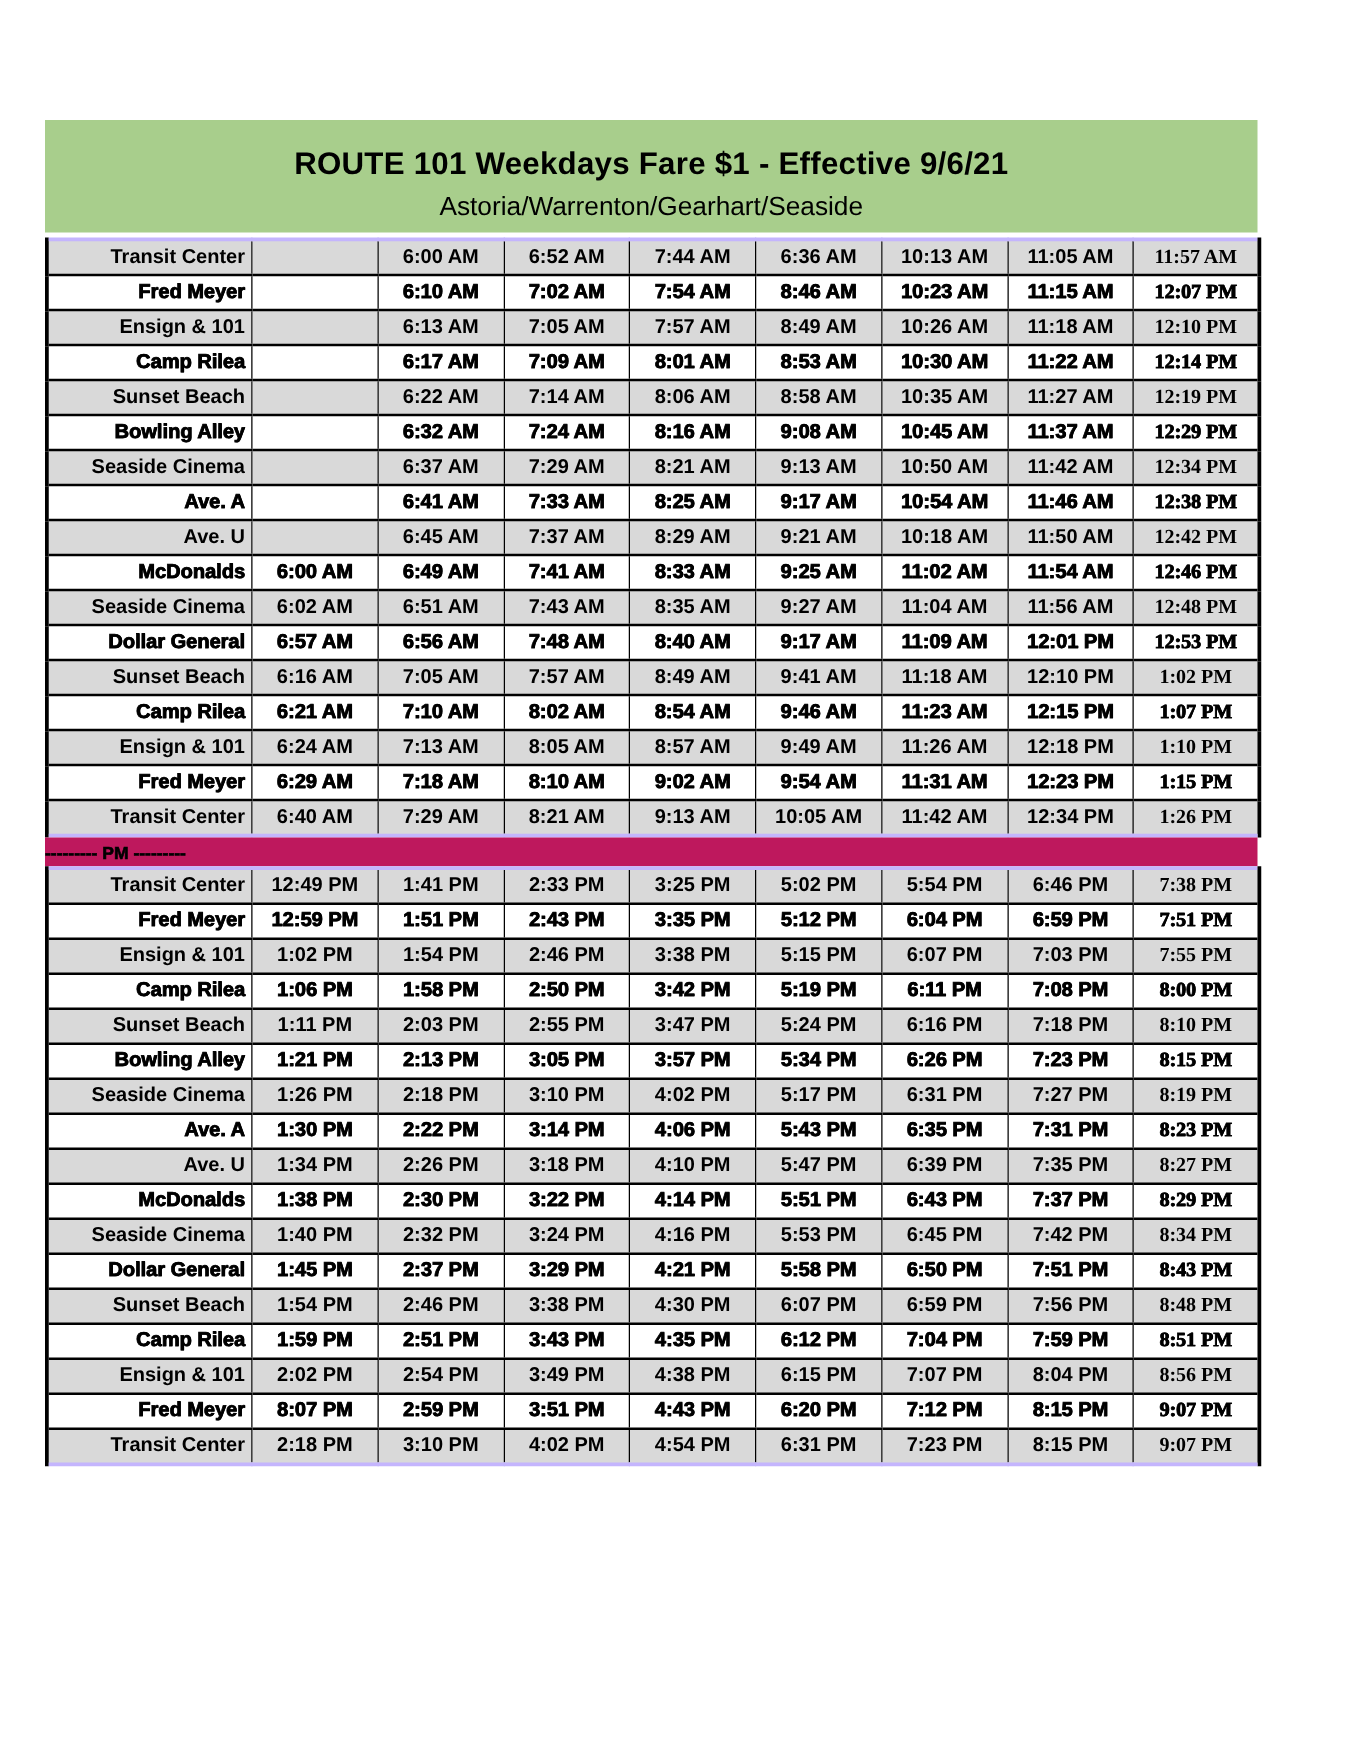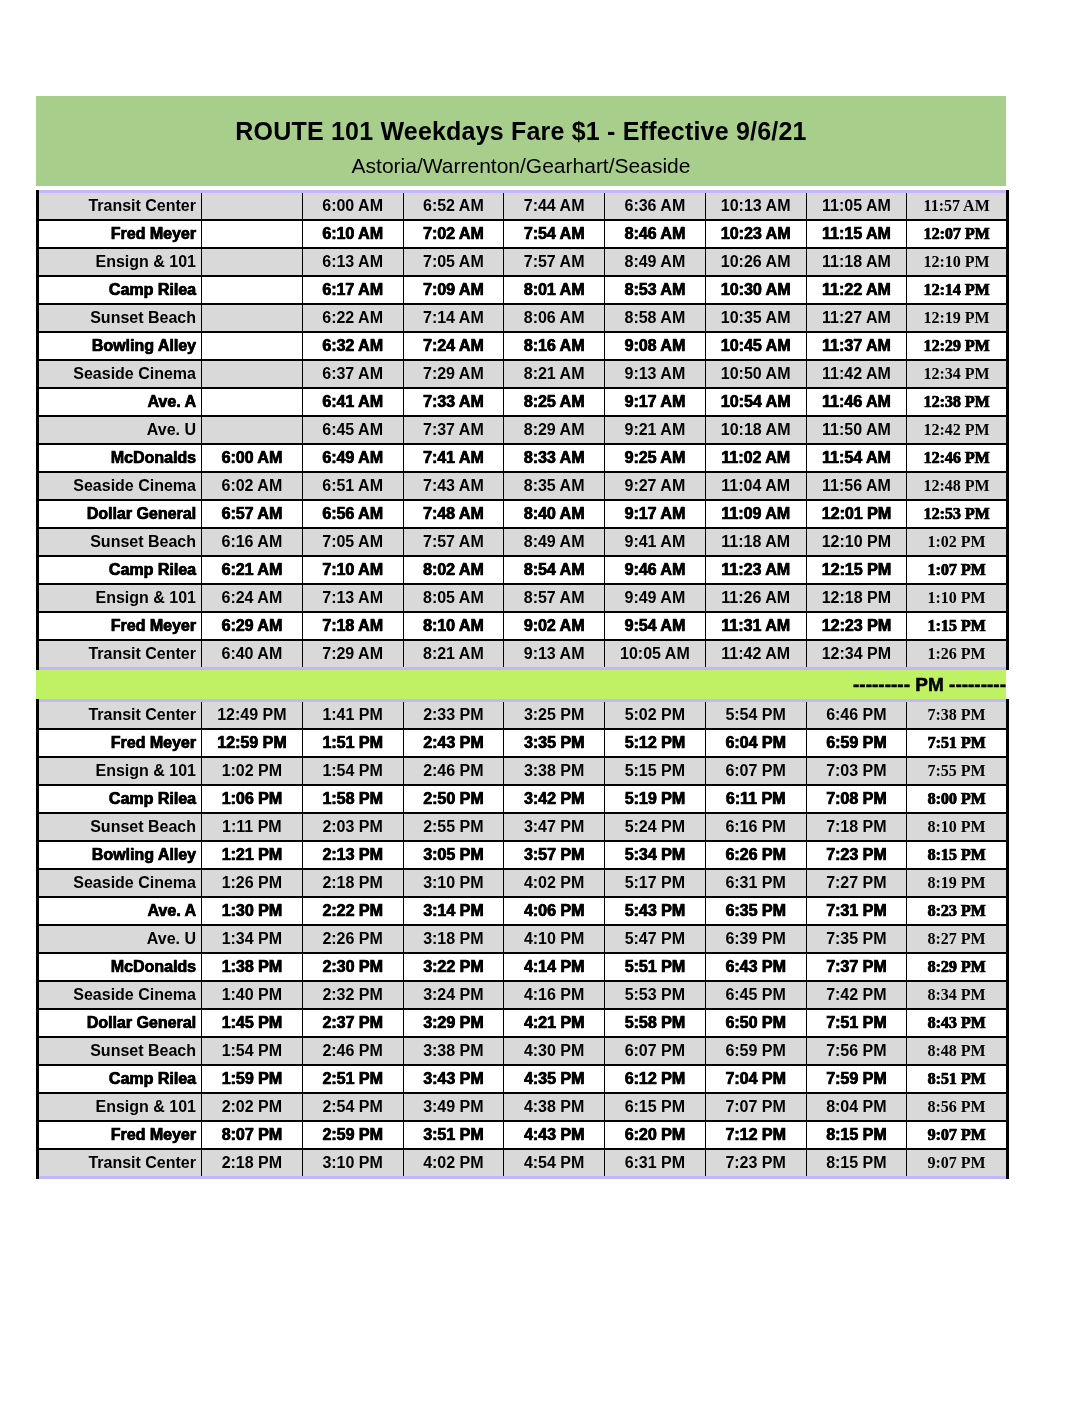--- a/index.html
+++ b/index.html
@@ -67,26 +67,26 @@
   }
   col.stop-col  { width: 164px; }
   col.time-col  { width: 100.75px; }
   tr.row-gray td  { background: #D9D9D9; }
   tr.row-white td { background: #ffffff; }
   tr.row-white td {
     -webkit-text-stroke: 0.6px #000;
     text-shadow: 0.4px 0 0 #000;
   }
   .pm-divider {
-    text-align: right;
-    font-size: 19px;
+    text-align: left;
+    font-size: 14px;
     font-weight: 700;
     -webkit-text-stroke: 0.5px #000;
     padding: 4px 0 3px 0;
-    background: #bef264;
+    background: #be185d;
   }
 </style>
 </head>
 <body>
 
 <div class="sheet">
 
   <div class="green-header">
     <div class="title">ROUTE 101 Weekdays Fare $1 - Effective 9/6/21</div>
     <div class="subtitle">Astoria/Warrenton/Gearhart/Seaside</div>

